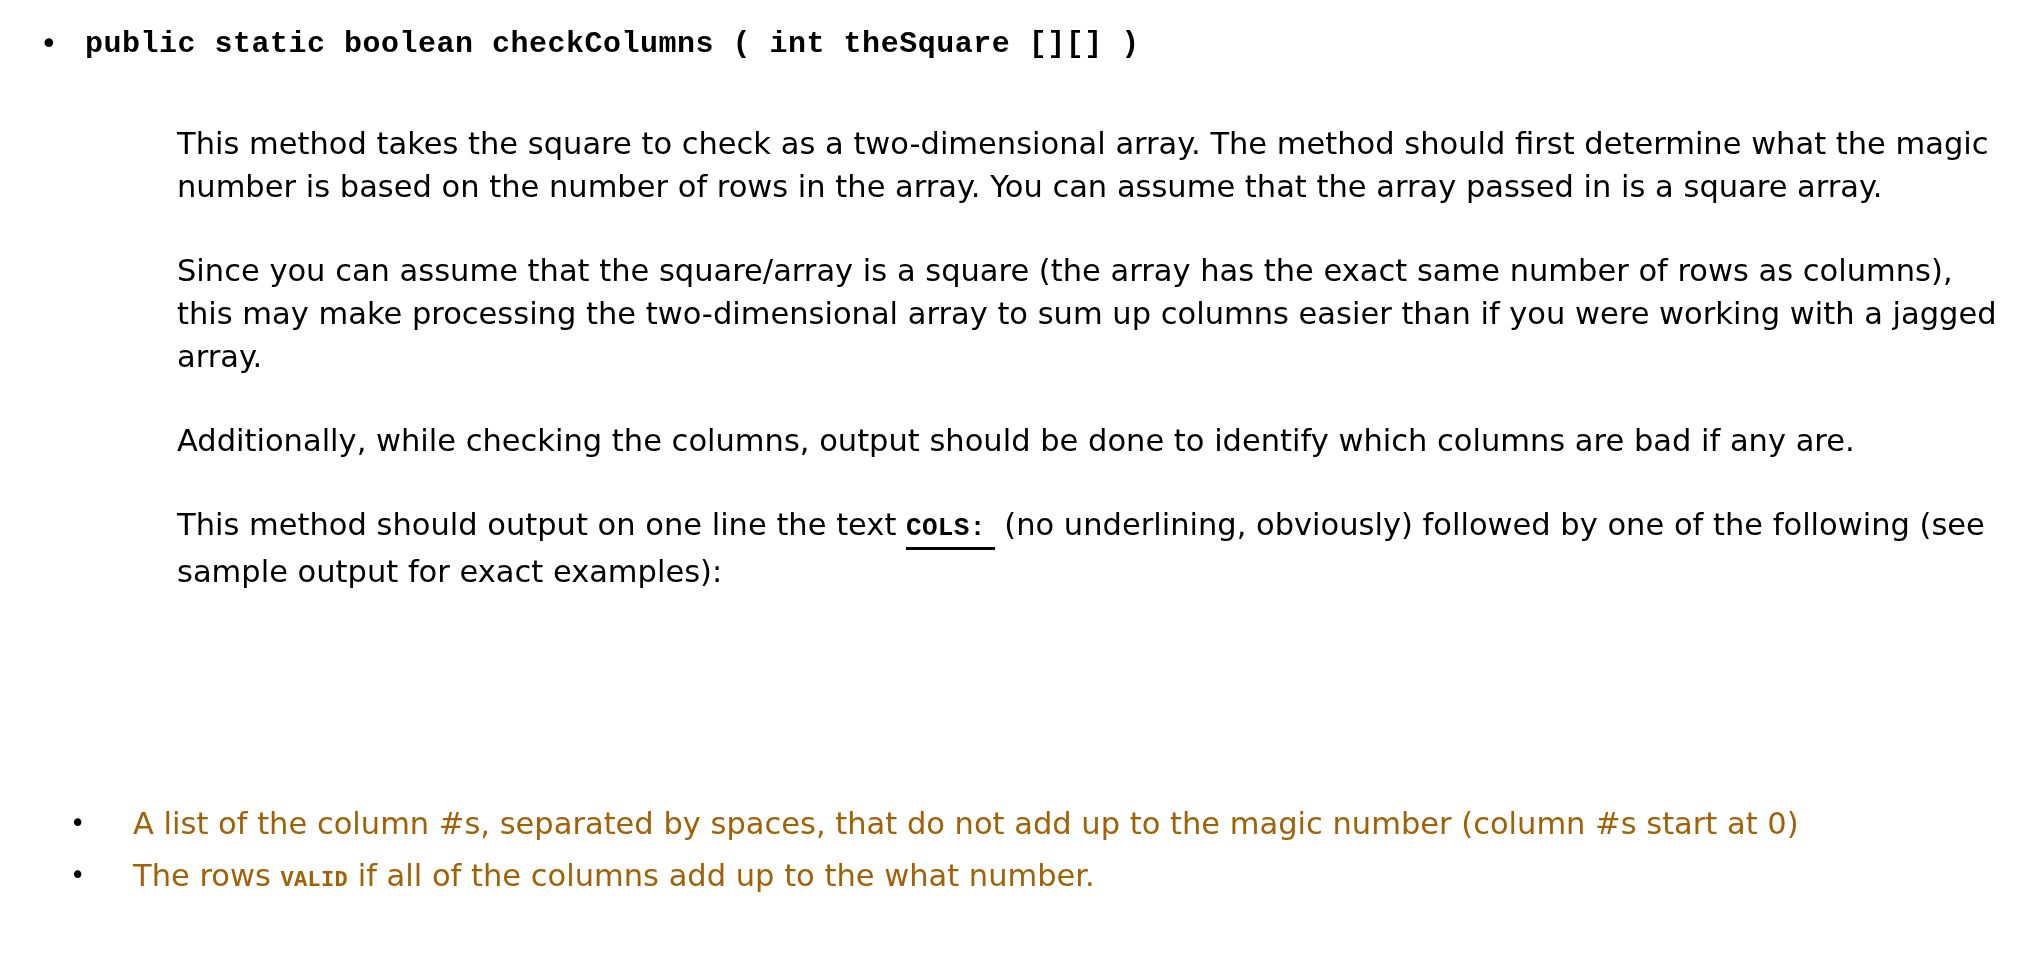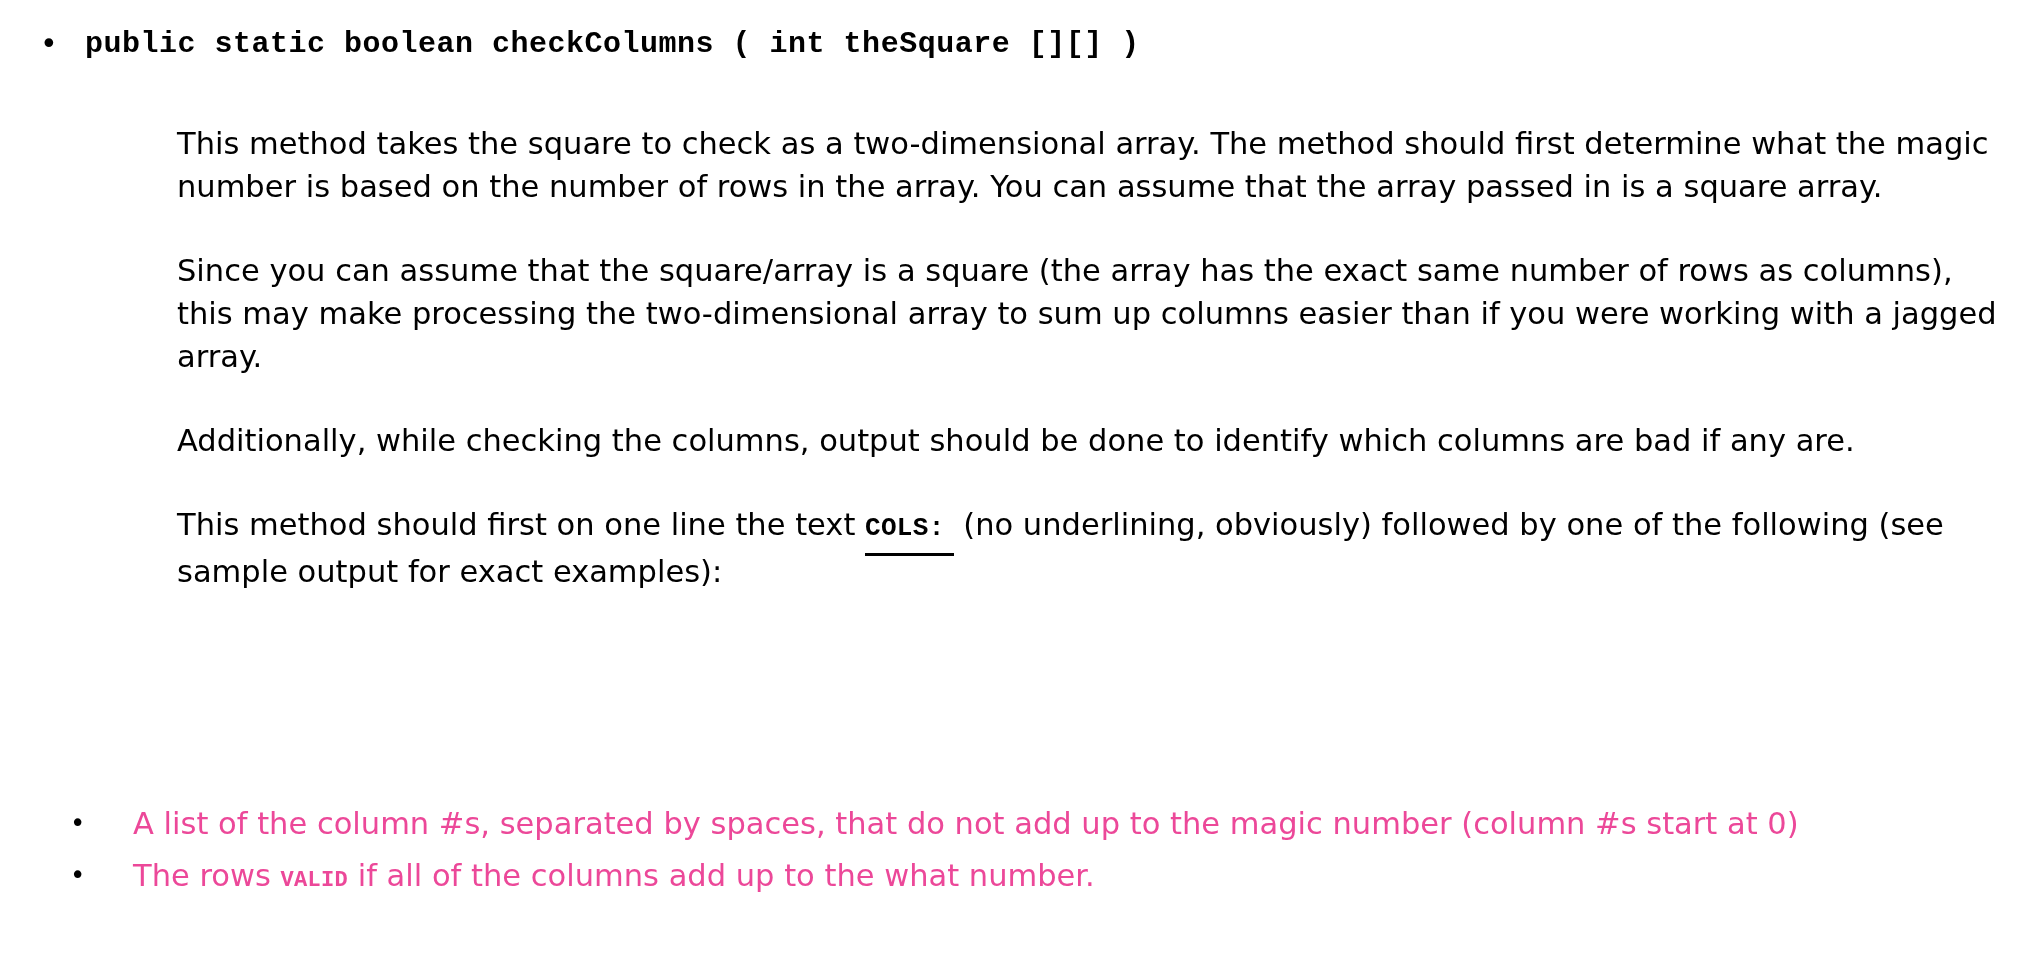--- a/index.html
+++ b/index.html
@@ -76,41 +76,41 @@
     font-weight: bold;
     font-size: 22px;
     letter-spacing: 0.3px;
   }
   .mono-ul {
     font-family: "Liberation Mono", "DejaVu Sans Mono", monospace;
     font-weight: bold;
     font-size: 26px;
     letter-spacing: 0.3px;
     border-bottom: 3px solid #000;
-    padding-bottom: 10px;
+    padding-bottom: 4px;
     padding-right: 9px;
   }
 
   
   .sub-list {
     list-style: none;
     margin: 0;
     padding: 0;
     position: absolute;
     left: 70px;
     top: 800px;
     width: 1780px;
   }
   .sub-item {
     display: flex;
     align-items: flex-start;
     font-family: "DejaVu Sans", sans-serif;
     font-size: 30.5px;
     line-height: 47px;
-    color: #ec4899;
+    color: #a16207;
   }
   .sub-bullet {
     flex: 0 0 63px;
     width: 63px;
     font-size: 26px;
     line-height: 47px;
     color: #000;
   }
   .sub-bullet::before { content: "\2022"; }
   .sub-text { flex: 1 1 auto; }
@@ -134,21 +134,21 @@
 
     <p class="para">
       <span>Since you can assume that the square/array is a square (the array has the exact same number of rows as columns), this may make processing the two-dimensional array to sum up columns easier than if you were working with a jagged array.</span>
     </p>
 
     <p class="para">
       <span>Additionally, while checking the columns, output should be done to identify which columns are bad if any are.</span>
     </p>
 
     <p class="para">
-      <span>This method should first on one line the text </span><span class="mono-ul">COLS:</span><span> (no underlining, obviously) followed by one of the following (see sample output for exact examples):</span>
+      <span>This method should output on one line the text </span><span class="mono-ul">COLS:</span><span> (no underlining, obviously) followed by one of the following (see sample output for exact examples):</span>
     </p>
 
   </div>
 
   <ul class="sub-list">
     <li class="sub-item">
       <span class="sub-bullet"></span>
       <span class="sub-text"><span>A list of the column #s, separated by spaces, that do not add up to the magic number (column #s start at 0)</span><span class="mono"></span><span></span></span>
     </li>
     <li class="sub-item">

